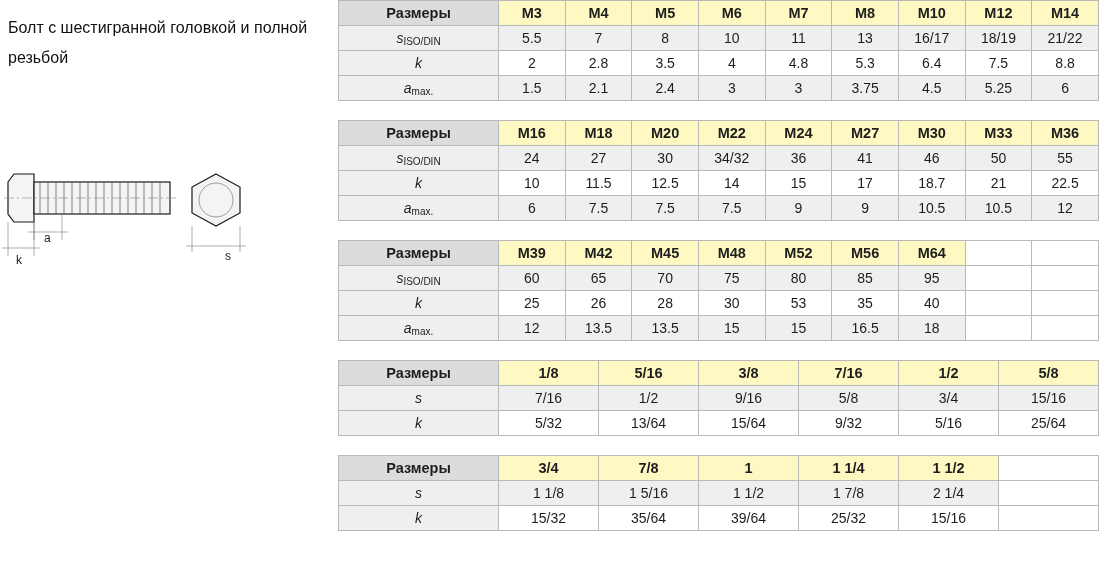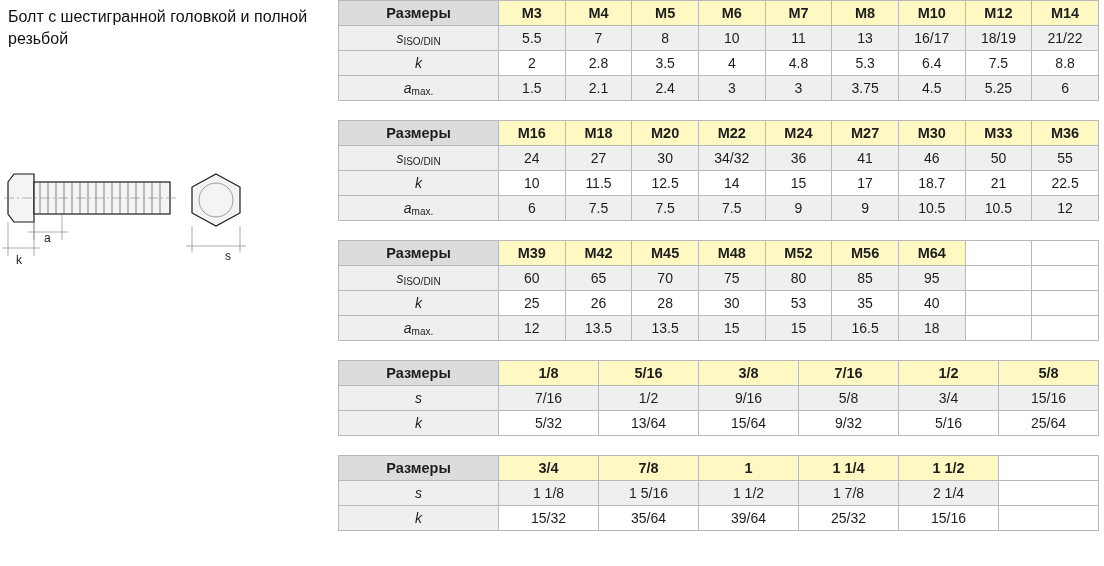--- a/index.html
+++ b/index.html
@@ -28,22 +28,23 @@
     width: 330px;
   }
   .std-line {
     font-size: 19px;
     font-weight: bold;
     line-height: 25px;
     letter-spacing: 0.1px;
     color: #000;
   }
   .desc {
+    margin-top: 7px;
     font-size: 16px;
-    line-height: 22px;
+    line-height: 30px;
     color: #111;
     max-width: 320px;
   }
 
   
   .drawing {
     position: absolute;
     left: 0px;
     top: 160px;
     width: 330px;

